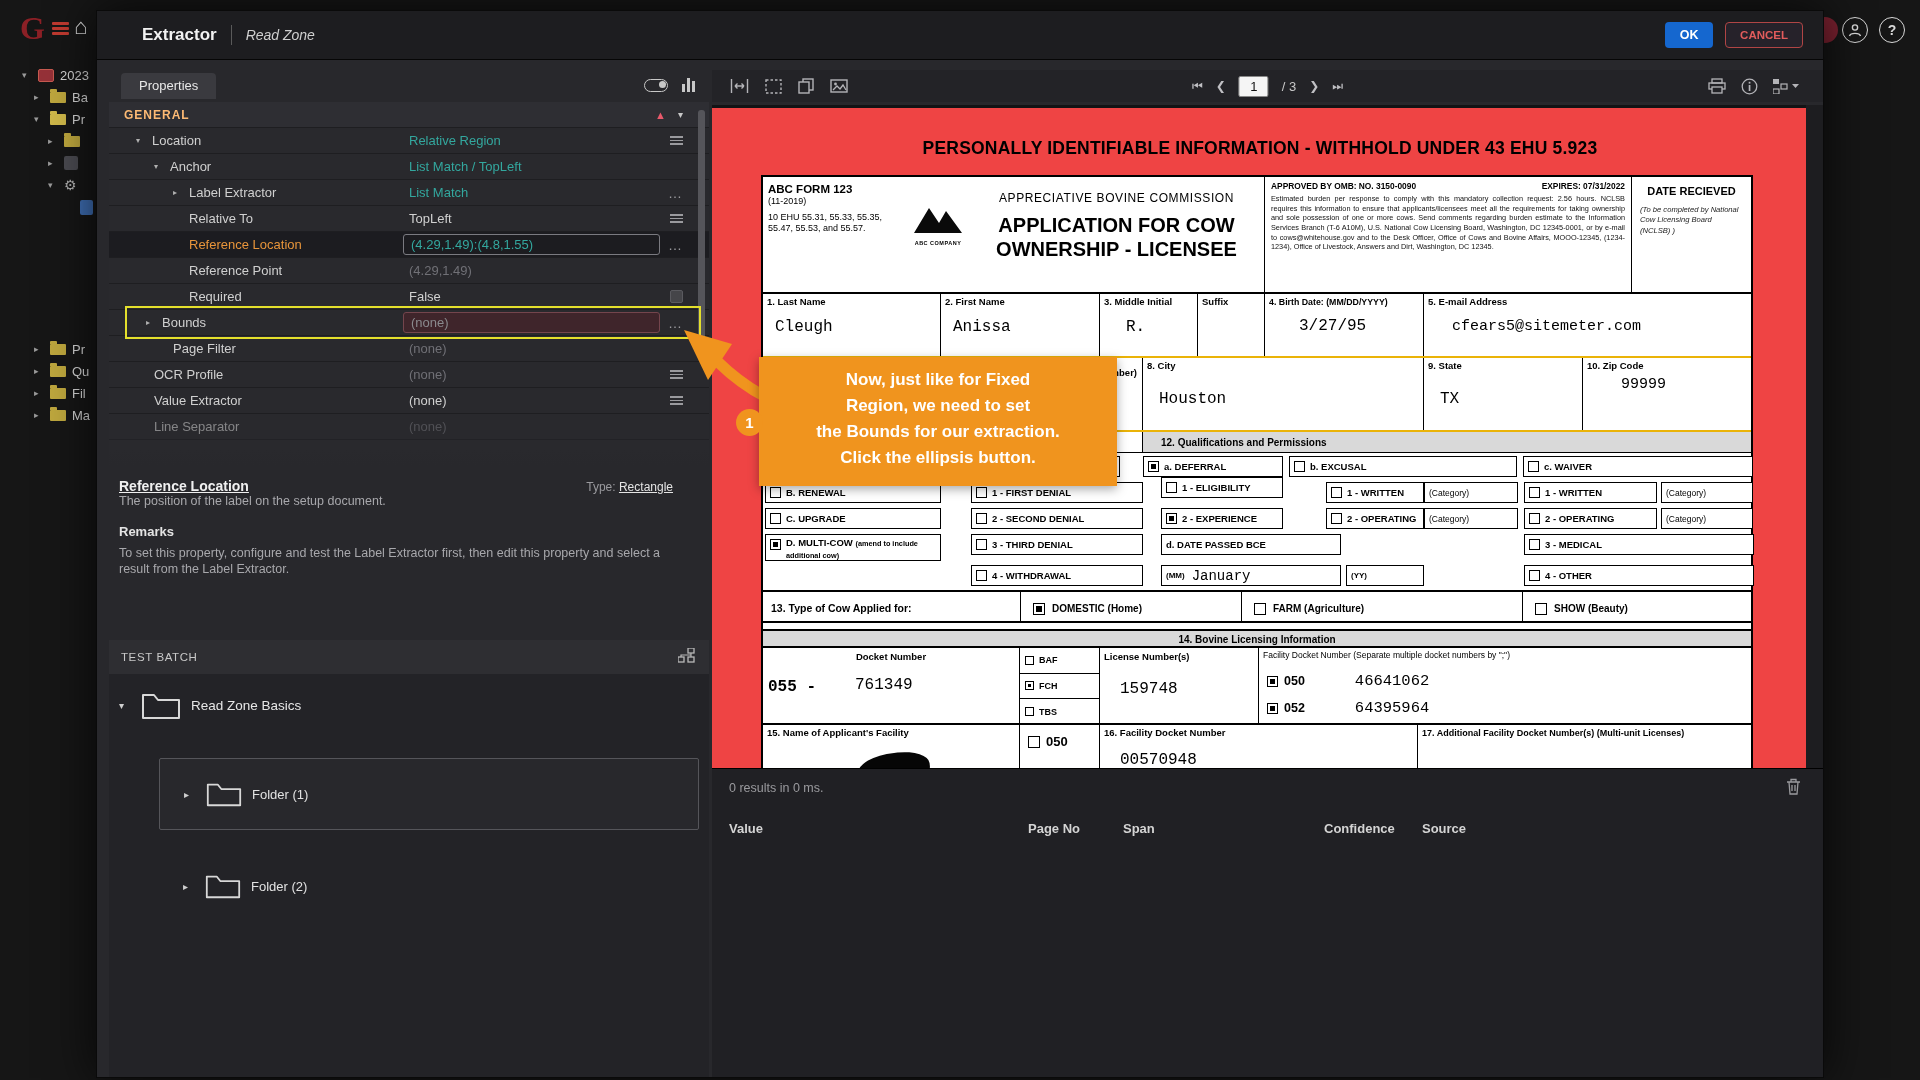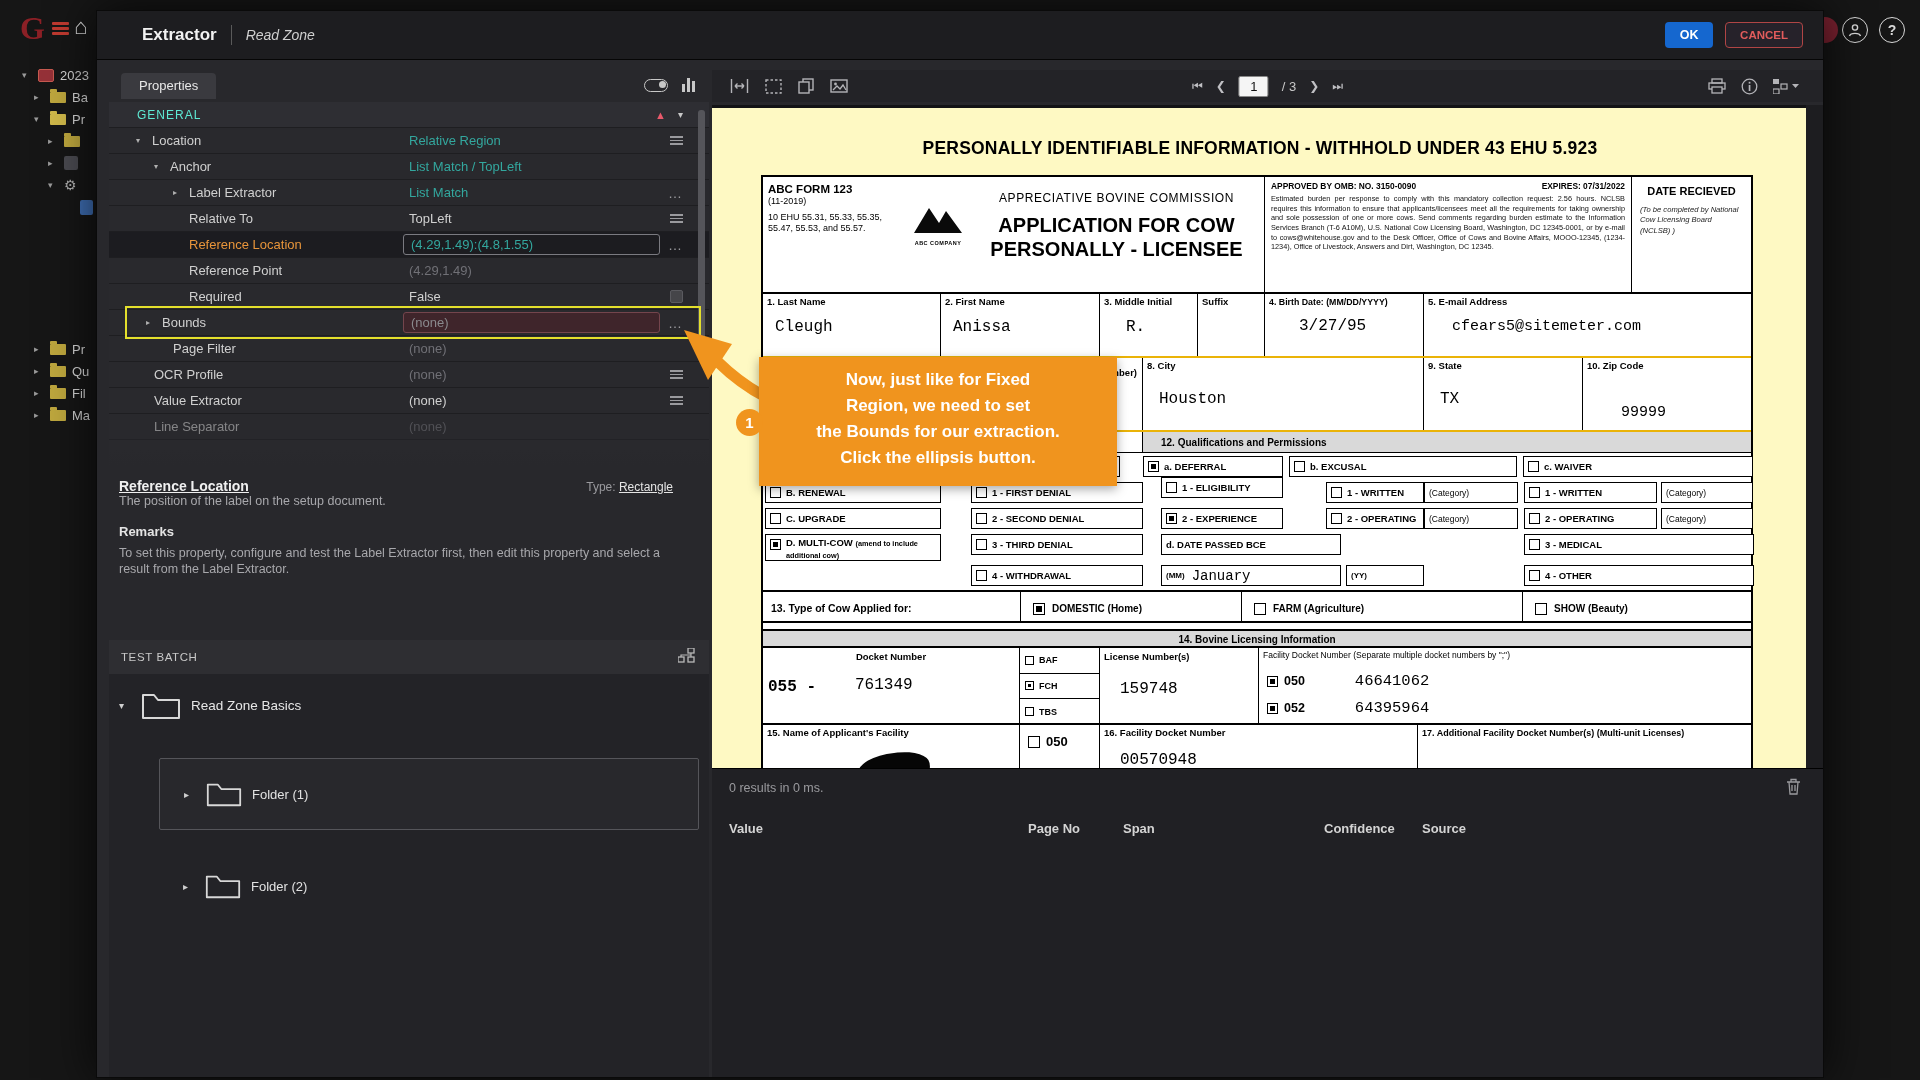--- a/index.html
+++ b/index.html
@@ -51,21 +51,21 @@
   .tabbar-icons{position:absolute;right:14px;top:8px;display:flex;gap:14px;align-items:center}
   .tgl{width:24px;height:13px;border:1.5px solid #c8c8c8;border-radius:7px;position:relative}
   .tgl::after{content:"";position:absolute;right:1.5px;top:1.5px;width:7px;height:7px;border-radius:50%;background:#c8c8c8}
   .colsicon{display:flex;align-items:flex-end;gap:2px;height:14px}
   .colsicon i{width:3px;background:#c8c8c8;display:block}
   .colsicon i:nth-child(1){height:8px}.colsicon i:nth-child(2){height:14px}.colsicon i:nth-child(3){height:11px}
 
   .props-grid{position:relative;background:#29292d;height:364px}
   .prow{height:26px;display:flex;align-items:center;border-bottom:1px solid #1e1e21;position:relative}
   .prow.general{background:#2e2e33}
-  .gen-label{font-size:12px;font-weight:normal;letter-spacing:1px;color:#5eead4;margin-left:28px}
+  .gen-label{font-size:12px;font-weight:bold;letter-spacing:1px;color:#fdba74;margin-left:15px}
   .gen-icons{position:absolute;right:26px;display:flex;gap:12px;align-items:center}
   .warn-tri{color:#e8596b;font-size:11px}
   .gen-caret{color:#c8c8c8;font-size:10px}
   .pl-a{padding-left:27px}.pl-b{padding-left:45px}.pl-c{padding-left:64px}
   .pl-d{padding-left:80px}.pl-bounds{padding-left:37px}
   .caret{width:16px;font-size:8px;color:#b0b0b0;flex:none}
   .plabel{font-size:13px;color:#d0d0d0;white-space:nowrap}
   .prow.selected{background:#1c1c20}
   .prow.selected .plabel{color:#e8953a}
   .pvalue{position:absolute;left:300px;font-size:13px;white-space:nowrap}
@@ -115,21 +115,21 @@
   .vt-right{position:absolute;right:24px;display:flex;gap:15px;align-items:center}
   .vt-ic{display:flex;align-items:center;justify-content:center;cursor:pointer}
   .navg{font-size:12px;color:#c0c0c4;cursor:pointer}
   .page-input{width:30px;height:21px;background:#f5f5f5;border:1px solid #888;border-radius:2px;
     color:#111;font-size:13px;text-align:center;font-family:"Liberation Sans",sans-serif}
   .page-total{font-size:13px;color:#c8c8c8}
   .viewport{position:absolute;top:35px;left:0;right:0;bottom:309px;background:#131315;overflow:hidden}
   .vp-scroll{position:absolute;right:0;top:0;bottom:0;width:17px;background:#1d1d20}
 
   
-  .page{position:absolute;left:0;top:3px;width:1096px;height:700px;background:#fef9c3;color:#000;overflow:hidden}
+  .page{position:absolute;left:0;top:3px;width:1096px;height:700px;background:#ef4444;color:#000;overflow:hidden}
   .doc-title{position:absolute;top:30px;left:0;width:1096px;text-align:center;
     font-size:17.5px;font-weight:bold;letter-spacing:.2px}
   .form{position:absolute;left:49px;top:67px;width:992px;border:2px solid #000;background:#fff}
   .hdr-row{height:117px;display:flex;border-bottom:2px solid #000}
   .hdr-left{width:502px;border-right:1.5px solid #000;position:relative}
   .form-id{position:absolute;left:5px;top:6px;width:138px}
   .fi1{font-size:11.5px;font-weight:bold}
   .fi2{font-size:9px;margin-top:1px}
   .fi3{font-size:9px;margin-top:6px;line-height:1.25}
   .logo-block{position:absolute;left:142px;top:26px;width:66px;text-align:center}
@@ -524,21 +524,21 @@
                 </div>
                 <div class="logo-block">
                   <svg width="52" height="32" viewBox="0 0 52 32">
                       <path d="M2 30 L17 5 L27 20 L34 8 L50 30 Z" fill="#0a0a0a"></path>
                     </svg>
                   <div class="logo-cap">ABC COMPANY</div>
                 </div>
                 <div class="commission-block">
                   <div class="commission">APPRECIATIVE BOVINE COMMISSION</div>
                   <div class="app-title">APPLICATION FOR COW
-PERSONALLY - LICENSEE</div>
+OWNERSHIP - LICENSEE</div>
                 </div>
               </div>
               <div class="hdr-omb">
                 <div class="omb-top">
                   <span>APPROVED BY OMB:  NO. 3150-0090</span>
                   <span>EXPIRES:  07/31/2022</span>
                 </div>
                 <div class="omb-text">Estimated burden per response to comply with this mandatory collection request: 2.56 hours. NCLSB requires this information to ensure that applicants/licensees meet all the requirements for taking ownership and sole possession of one or more cows. Send comments regarding burden estimate to the Information Services Branch (T-6 A10M), U.S. National Cow Licensing Board, Washington, DC 12345-0001, or by e-mail to cows@whitehouse.gov and to the Desk Officer, Office of Cows and Bovine Affairs, MOOO-12345, (1234-1234), Office of Livestock, Answers and Dirt, Washington, DC 12345.</div>
               </div>
               <div class="hdr-date">
@@ -580,21 +580,21 @@
               <div class="fcell" style="width:281px">
                 <div class="flabel">8.  City</div>
                 <div class="fvalue" style="margin-top:18px;margin-left:12px">Houston</div>
               </div>
               <div class="fcell" style="width:159px">
                 <div class="flabel">9.  State</div>
                 <div class="fvalue" style="margin-top:18px;margin-left:12px">TX</div>
               </div>
               <div class="fcell" style="flex:1">
                 <div class="flabel">10.  Zip Code</div>
-                <div class="fvalue" style="font-size:15px;margin-top:32px;margin-left:34px">99999</div>
+                <div class="fvalue" style="font-size:15px;margin-top:4px;margin-left:34px">99999</div>
               </div>
             </div>
 
             <div class="sec12h">
               <div class="sec12-left"></div>
               <div class="sec12-right">12.  Qualifications and Permissions</div>
             </div>
 
             <div class="qrows">
               <div class="qcell" style="left:2px;top:3px;width:355px"></div>

